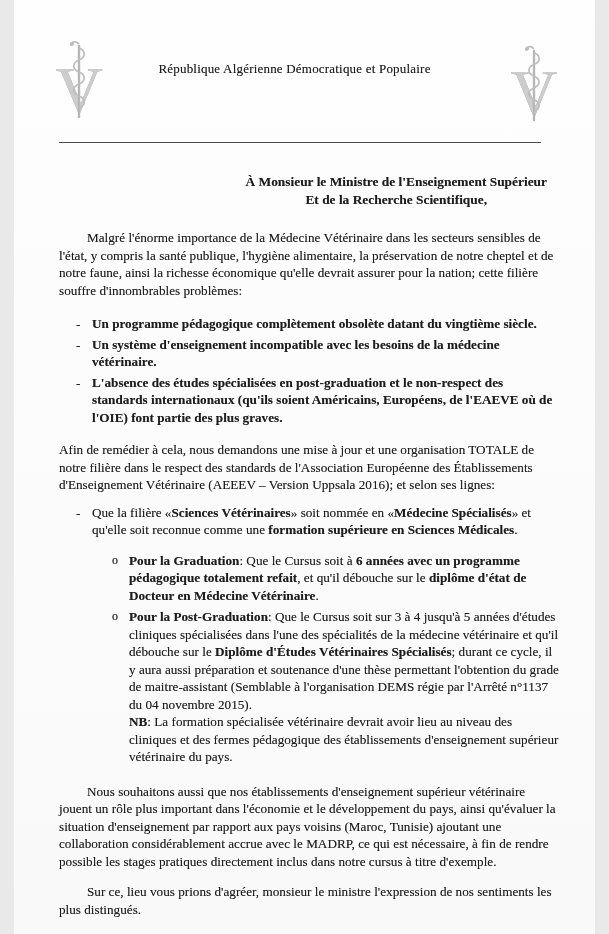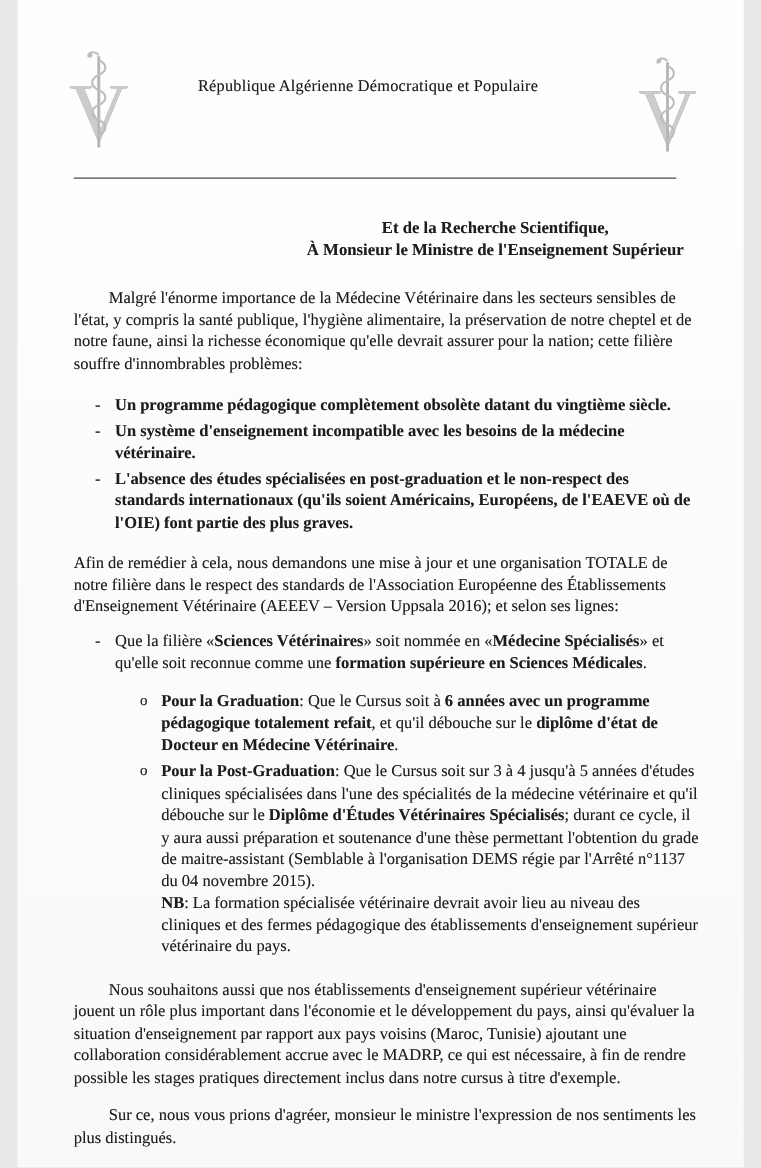--- a/index.html
+++ b/index.html
@@ -78,22 +78,22 @@
     </svg>
 
     <div class="country-line">République Algérienne Démocratique et Populaire</div>
     <div class="rule"></div>
   </div>
 
   <div class="content">
 
     <div class="addressee">
       <div class="addressee-inner">
+        <div>À Monsieur le Ministre de l'Enseignement Supérieur</div>
         <div>Et de la Recherche Scientifique,</div>
-        <div>À Monsieur le Ministre de l'Enseignement Supérieur</div>
       </div>
     </div>
 
     <p class="para indent p-intro">Malgré l'énorme importance de la Médecine Vétérinaire dans les secteurs sensibles de l'état, y compris la santé publique, l'hygiène alimentaire, la préservation de notre cheptel et de notre faune, ainsi la richesse économique qu'elle devrait assurer pour la nation; cette filière souffre d'innombrables problèmes:</p>
 
     <div class="list problem-list">
       <div class="li">
         <span class="marker">-</span>
         <span class="li-text">Un programme pédagogique complètement obsolète datant du vingtième siècle.</span>
       </div>
@@ -122,16 +122,16 @@
         <span class="li-text"><span class="b">Pour la Graduation</span><span>: Que le Cursus soit à </span><span class="b">6 années avec un programme pédagogique totalement refait</span><span>, et qu'il débouche sur le </span><span class="b">diplôme d'état de Docteur en Médecine Vétérinaire</span><span>.</span></span>
       </div>
       <div class="li">
         <span class="marker">o</span>
         <span class="li-text"><span class="b">Pour la Post-Graduation</span><span>: Que le Cursus soit sur 3 à 4 jusqu'à 5 années d'études cliniques spécialisées dans l'une des spécialités de la médecine vétérinaire et qu'il débouche sur le </span><span class="b">Diplôme d'Études Vétérinaires Spécialisés</span><span>; durant ce cycle, il y aura aussi préparation et soutenance d'une thèse permettant l'obtention du grade de maitre-assistant (Semblable à l'organisation DEMS régie par l'Arrêté n°1137 du 04 novembre 2015).</span><br><span class="b">NB</span><span>: La formation spécialisée vétérinaire devrait avoir lieu au niveau des cliniques et des fermes pédagogique des établissements d'enseignement supérieur vétérinaire du pays.</span></span>
       </div>
     </div>
 
     <p class="para indent p-wish">Nous souhaitons aussi que nos établissements d'enseignement supérieur vétérinaire jouent un rôle plus important dans l'économie et le développement du pays, ainsi qu'évaluer la situation d'enseignement par rapport aux pays voisins (Maroc, Tunisie)  ajoutant une collaboration considérablement accrue avec le MADRP, ce qui est nécessaire, à fin de rendre possible les stages pratiques directement inclus dans notre cursus à titre d'exemple.</p>
 
-    <p class="para indent p-closing">Sur ce,  nous vous prions d'agréer, monsieur le ministre l'expression de nos sentiments les plus distingués.</p>
+    <p class="para indent p-closing">Sur ce,  lieu vous prions d'agréer, monsieur le ministre l'expression de nos sentiments les plus distingués.</p>
 
   </div>
 </div>
 
 </body></html>

